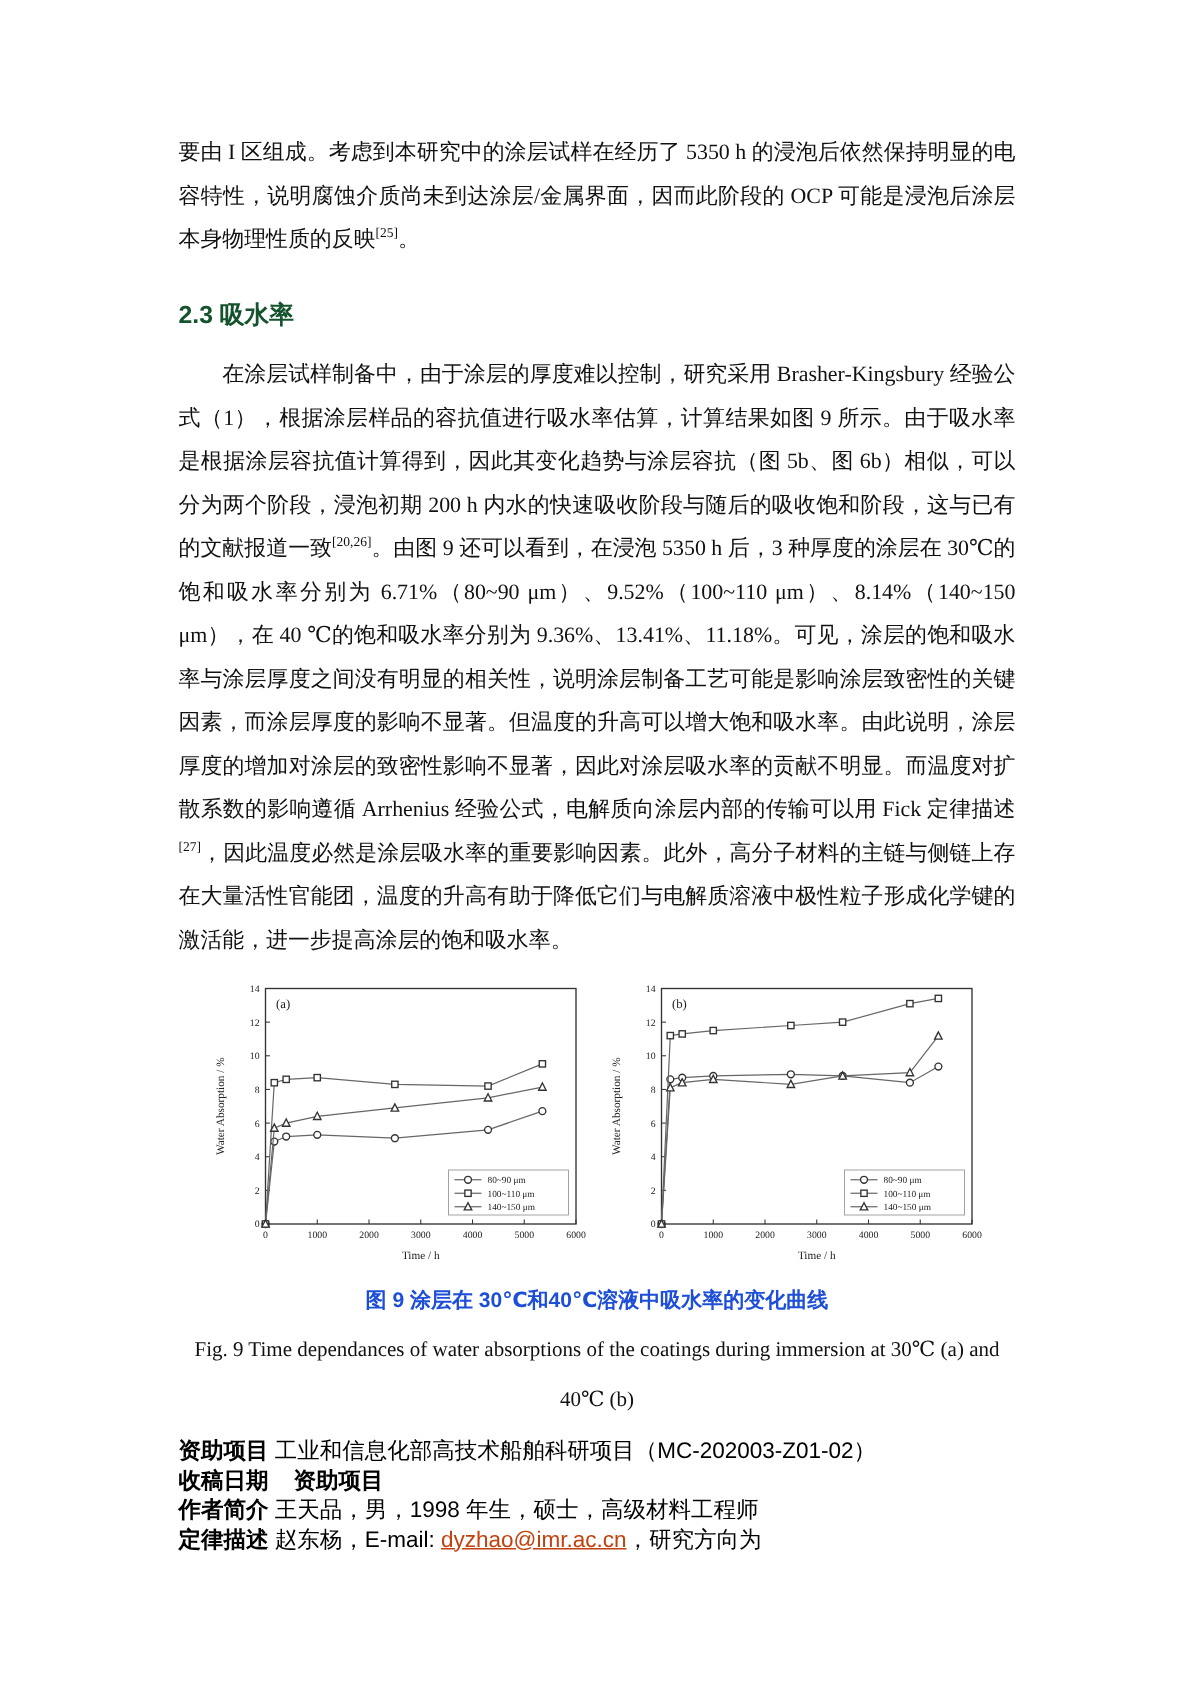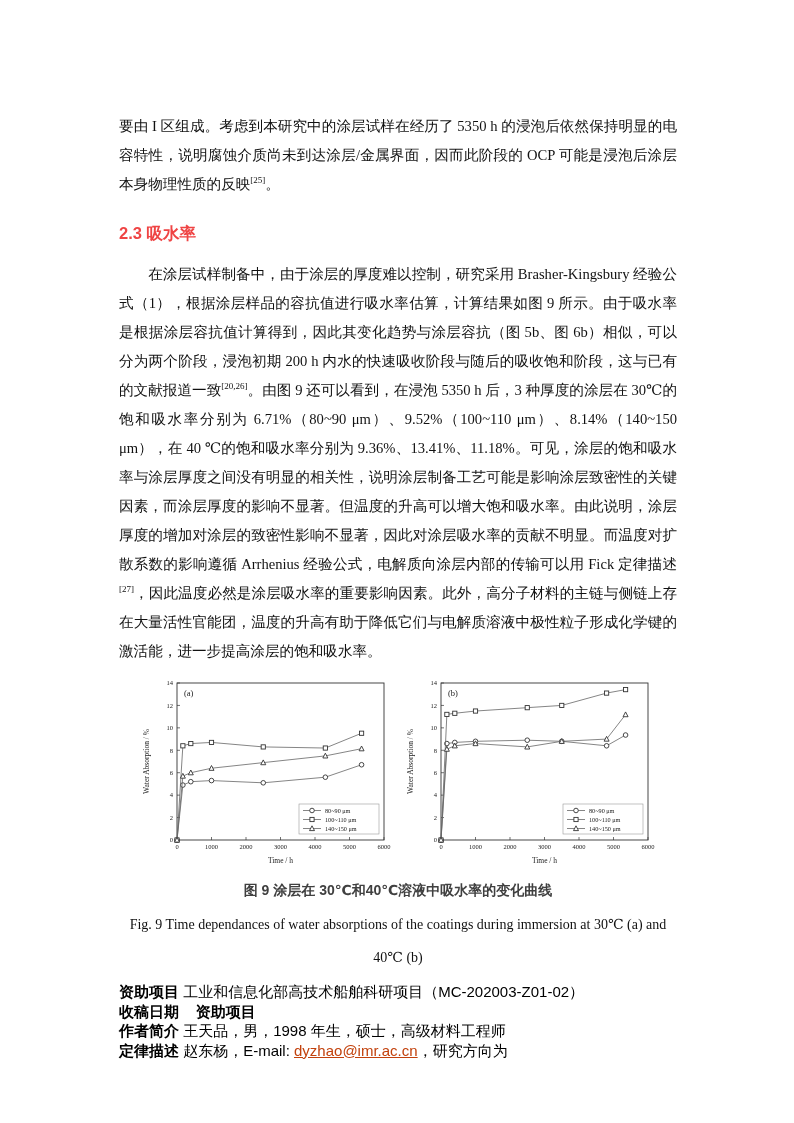--- a/index.html
+++ b/index.html
@@ -1,47 +1,47 @@
 <!DOCTYPE html>
 <html><head>
 <meta charset="utf-8">
 <style>
   * { box-sizing: border-box; }
   html, body { margin: 0; padding: 0; background: #ffffff; }
   .page {
     width: 794px; height: 1123px; margin: 0 auto; background: #ffffff;
     position: relative; overflow: hidden;
-    padding: 112px 117px 30px 119px;
+    padding: 88px 117px 30px 119px;
     font-family: "Liberation Serif", "DejaVu Serif", serif;
     font-size: 14.6px; color: #111;
   }
   .para { margin: 0; text-align: justify; line-height: 29px; }
   .para.indented { text-indent: 2em; }
   sup { font-size: 9px; vertical-align: super; line-height: 0; }
   h2.section-heading {
     font-family: "Liberation Sans", "DejaVu Sans", sans-serif;
-    font-size: 16.5px; font-weight: bold; color: #ef4444;
+    font-size: 16.5px; font-weight: bold; color: #14532d;
     margin: 24px 0 15px 0;
   }
   .figure-row { display: flex; justify-content: center; gap: 12px; margin-top: 10px; }
   svg.chart { display: block; }
   svg.chart text { font-family: "Liberation Serif", "DejaVu Serif", serif; fill: #222; }
   svg.chart .tick { font-size: 6.5px; }
   svg.chart .axis-label { font-size: 7.5px; }
   svg.chart .plot-letter { font-size: 8.5px; }
   svg.chart .legend-text { font-size: 6.2px; }
   svg.chart .frame { fill: none; stroke: #333; stroke-width: 0.9; }
   svg.chart .tl { stroke: #333; stroke-width: 0.7; }
   svg.chart .mk { fill: #fff; stroke: #333; stroke-width: 0.9; }
   svg.chart .series-line { fill: none; stroke: #666; stroke-width: 0.8; }
   svg.chart .legend-box { fill: #fff; stroke: #999; stroke-width: 0.6; }
   .caption-zh {
     text-align: center; margin: 10px 0 2px 0;
     font-family: "Liberation Sans", "DejaVu Sans", sans-serif;
-    font-size: 14px; font-weight: 600; color: #404040;
+    font-size: 14px; font-weight: 600; color: #1d4ed8;
   }
   .caption-en { text-align: center; margin: 16px 0; font-size: 14px; }
   .footnotes {
     margin-top: 10px;
     font-family: "Liberation Sans", "DejaVu Sans", sans-serif;
     font-size: 15px; line-height: 19.5px; color: #000;
   }
   .footnotes p { margin: 0; white-space: pre-wrap; }
   .seg-bold { font-weight: bold; }
   a.email-link { color: #c2410c; text-decoration: underline; cursor: pointer; }

